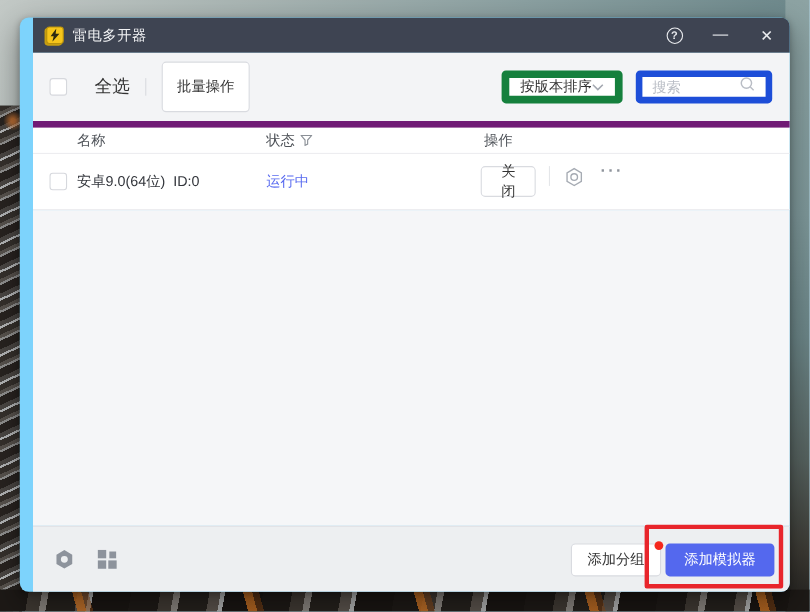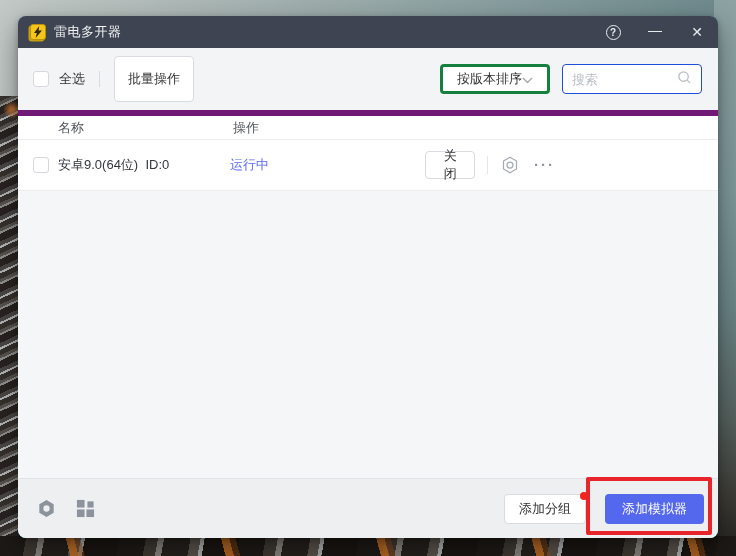--- a/index.html
+++ b/index.html
@@ -30,20 +30,21 @@
       repeating-linear-gradient(100deg, #1d1916 0 26px, #3e3832 26px 38px, #847f7a 38px 44px, #24201c 44px 70px, #57504a 70px 80px, #a8a9a9 80px 84px, #191512 84px 118px),
       linear-gradient(180deg, #2e2a26 0%, #191512 100%);
   }
 
   
   .window {
     position: absolute; left: 18px; top: 16px; width: 700px; height: 522px;
     border-radius: 8px; overflow: hidden; display: flex; flex-direction: column;
     box-shadow: 0 10px 28px rgba(0,0,0,0.38), 0 2px 6px rgba(0,0,0,0.25);
     background: #7dd3fc;
+    padding-left: 12px;
   }
 
   
   .titlebar {
     height: 32px; flex: 0 0 32px; background: #3e4452; display: flex; align-items: center;
     padding: 0 12px; color: #f2f3f5;
   }
   .app-icon {
     width: 16px; height: 16px; border-radius: 3px; background: #f6c51a;
     border: 1px solid #b8920c; display: flex; align-items: center; justify-content: center;
@@ -57,71 +58,71 @@
   .close-glyph { font-size: 14px; }
 
   
   .toolbar {
     height: 62px; flex: 0 0 62px; background: #f3f4f6; display: flex; align-items: center;
     padding: 0 16px 0 15px;
   }
   .checkbox {
     width: 16px; height: 16px; background: #fff; border: 1px solid #d6d8dd; border-radius: 3px; cursor: pointer;
   }
-  .selectall-label { font-size: 13px; color: #333; margin-left: 10px; }
+  .selectall-label { font-size: 16px; color: #333; margin-left: 25px; }
   .v-divider { width: 1px; height: 16px; background: #d9dbdf; margin: 0 14px; }
   .btn-plain {
     background: #fff; border: 1px solid #d9dbe0; border-radius: 4px; height: 46px;
     font-size: 13px; color: #333; padding: 0 13px; display: flex; align-items: center; cursor: pointer;
     font-family: inherit;
   }
   .toolbar-right { margin-left: auto; display: flex; align-items: center; gap: 12px; }
   .sort-select {
-    width: 110px; height: 30px; background: #fff; border: 3px solid #15803d; border-radius: 4px;
+    width: 110px; height: 30px; background: #fff; border: 7px solid #15803d; border-radius: 4px;
     display: flex; align-items: center; justify-content: center; padding: 0 10px; cursor: pointer;
   }
   .sort-select .val { font-size: 13px; color: #333; }
   .search-box {
-    width: 140px; height: 30px; background: #fff; border: 1px solid #1d4ed8; border-radius: 4px;
+    width: 124px; height: 30px; background: #fff; border: 6px solid #1d4ed8; border-radius: 4px;
     display: flex; align-items: center; padding: 0 9px;
   }
   .search-box input {
     border: none; outline: none; flex: 1; min-width: 0; font-size: 13px; color: #333;
     font-family: inherit; background: transparent;
   }
   .search-box input::placeholder { color: #b9bdc5; }
 
   
   .grid-cols { display: grid; grid-template-columns: 25px 172px 195px 130px 1fr; align-items: center; padding-left: 15px; }
   .table-head {
     height: 30px; flex: 0 0 30px; background: #fff; border-top: 6px solid #701a75; border-bottom: 1px solid #ededf0;
   }
   .th { font-size: 13px; color: #4f5359; display: flex; align-items: center; gap: 5px; }
   .funnel-icon svg { display: block; }
   .table-row { height: 51px; flex: 0 0 51px; background: #fff; border-bottom: 1px solid #ededf0; }
   .cell-name { font-size: 14px; color: #2f3238; }
   .cell-version { font-size: 13px; color: #33363c; white-space: pre; }
   .cell-status { font-size: 13px; color: #5a6cf0; }
-  .cell-ops { display: flex; align-items: center; }
+  .cell-ops { display: flex; align-items: flex-start; }
   .btn-close-row { width: 62px; height: 28px; justify-content: center; }
   .ops-divider { width: 1px; height: 18px; background: #e4e6e9; margin: 0 12px; }
   .hexgear { display: flex; align-items: center; cursor: pointer; }
   .more-dots { margin-left: 14px; font-size: 15px; color: #8f949c; letter-spacing: 2px; font-weight: bold; cursor: pointer; line-height: 10px; }
 
   
   .list-area { flex: 1 1 auto; background: #f5f6f8; }
 
   
   .bottombar {
     height: 60px; flex: 0 0 60px; background: #edeff1; border-top: 1px solid #e0e2e6;
     display: flex; align-items: center; padding: 0 14px 0 18px;
   }
   .footer-icons { display: flex; align-items: center; gap: 19px; }
   .footer-icon { cursor: pointer; display: flex; align-items: center; }
-  .bottom-right { margin-left: auto; display: flex; align-items: center; gap: 19px; }
+  .bottom-right { margin-left: auto; display: flex; align-items: center; gap: 4px; }
   .btn-add-group { position: relative; height: 30px; padding: 0 14px; }
   .red-dot {
     position: absolute; top: -3px; right: -3px; width: 8px; height: 8px; border-radius: 50%;
     background: #f5271c;
   }
   .btn-primary {
     height: 30px; padding: 0 17px; background: #5468ee; color: #fff; border: none; border-radius: 4px;
     font-size: 13px; display: flex; align-items: center; cursor: pointer; font-family: inherit;
   }
 
@@ -180,20 +181,28 @@
               <line x1="10.8" y1="10.8" x2="14" y2="14" stroke="#b9bdc5" stroke-width="1.4"></line>
             </svg>
         </span>
       </div>
     </div>
   </div>
 
   <div class="table-head grid-cols">
     <span></span>
     <span class="th">名称</span>
+    <span class="th">
+      <span>状态</span>
+      <span class="funnel-icon">
+        <svg width="11" height="11" viewBox="0 0 14 14">
+            <path d="M1 1.5 h12 L8.5 6.8 v4.6 l-3 1.6 V6.8 Z" fill="none" stroke="#8b9097" stroke-width="1.3"></path>
+          </svg>
+      </span>
+    </span>
     <span class="th" style="padding-left:3px;">操作</span>
   </div>
 
   <div class="table-row grid-cols">
     <span class="checkbox" style="margin-top:0;"></span>
     <span class="cell-version">安卓9.0(64位)  ID:0</span>
     <span class="cell-status">运行中</span>
     <span class="cell-ops">
       <button class="btn-plain btn-close-row">关闭</button>
       <span class="ops-divider"></span>

